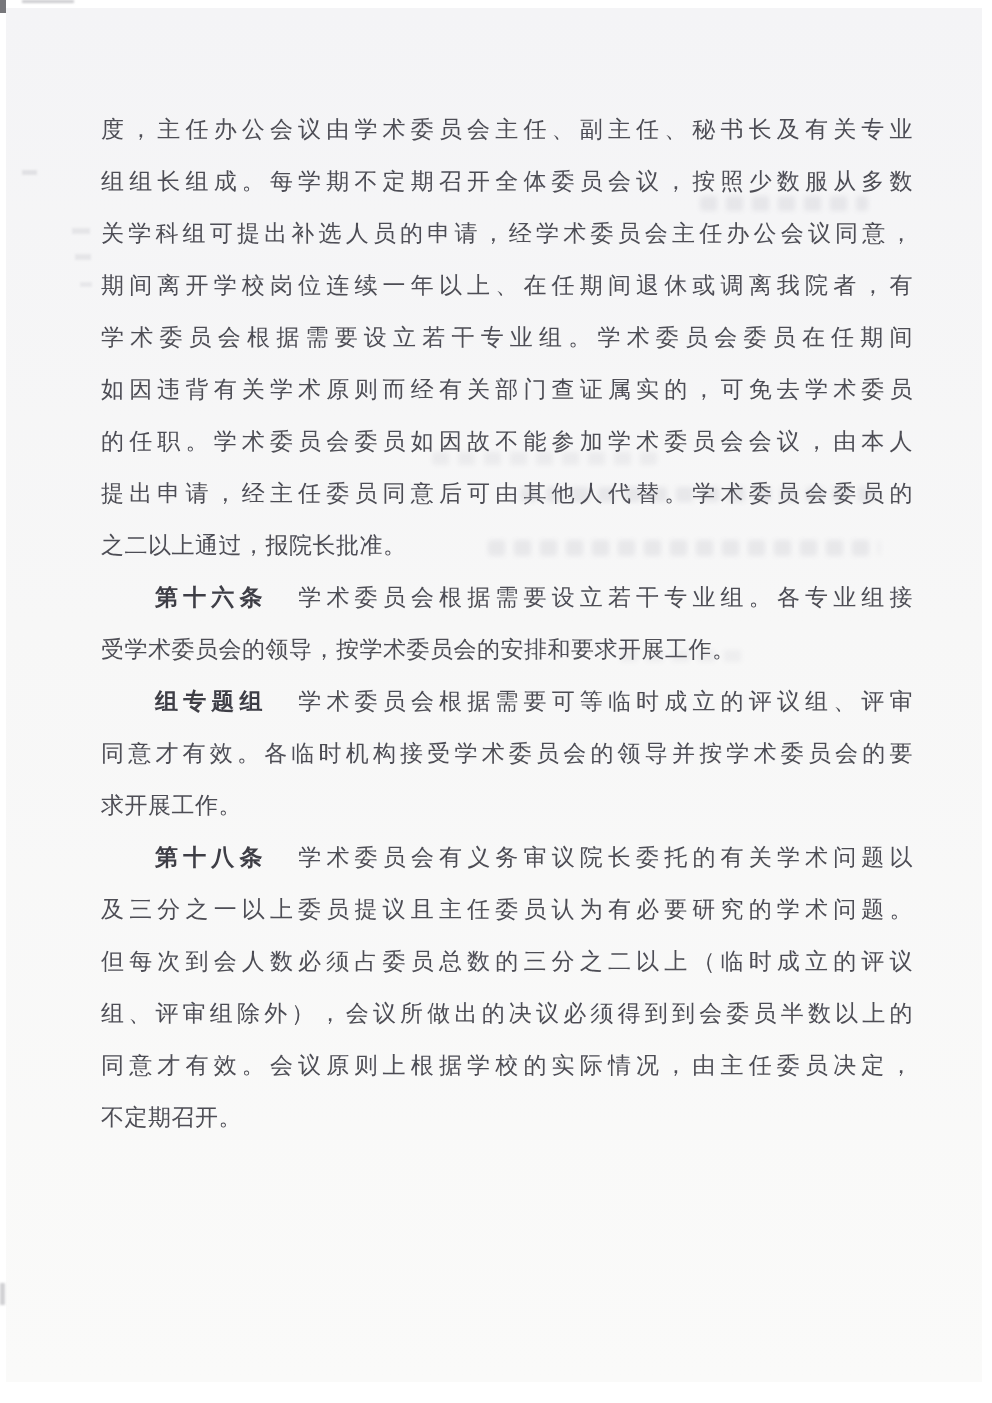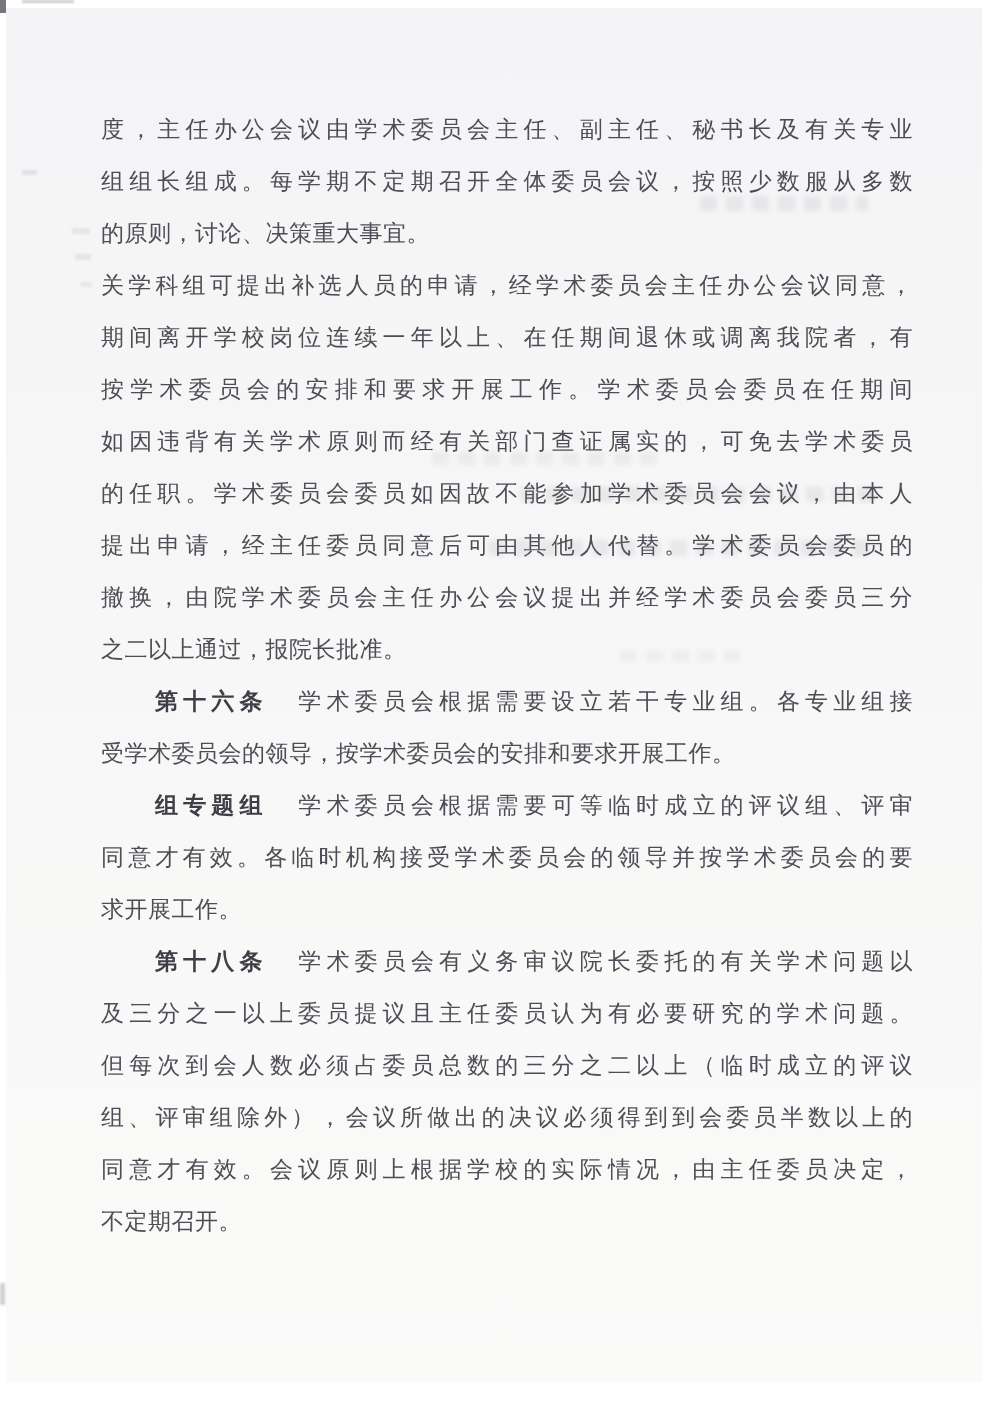--- a/index.html
+++ b/index.html
@@ -65,29 +65,27 @@
   .bleed-5{ left:620px; top:650px; width:125px; height:12px; opacity:.14; }
 </style>
 </head>
 <body>
 
 <div class="paper">
 
   <div class="textblock">
     <div class="line justify"><span>度，主任办公会议由学术委员会主任、副主任、秘书长及有关专业</span></div>
     <div class="line justify"><span>组组长组成。每学期不定期召开全体委员会议，按照少数服从多数</span></div>
-    <div class="line"><span>的原则，讨论、决策重大事宜。</span></div>
 
     <div class="line justify"><span>关学科组可提出补选人员的申请，经学术委员会主任办公会议同意，</span></div>
     <div class="line justify"><span>期间离开学校岗位连续一年以上、在任期间退休或调离我院者，有</span></div>
-    <div class="line justify"><span>按学术委员会的安排和要求开展工作。学术委员会委员在任期间</span></div>
+    <div class="line justify"><span>学术委员会根据需要设立若干专业组。学术委员会委员在任期间</span></div>
     <div class="line justify"><span>如因违背有关学术原则而经有关部门查证属实的，可免去学术委员</span></div>
     <div class="line justify"><span>的任职。学术委员会委员如因故不能参加学术委员会会议，由本人</span></div>
     <div class="line justify"><span>提出申请，经主任委员同意后可由其他人代替。学术委员会委员的</span></div>
-    <div class="line justify"><span>撤换，由院学术委员会主任办公会议提出并经学术委员会委员三分</span></div>
     <div class="line"><span>之二以上通过，报院长批准。</span></div>
 
     <div class="line indent justify"><span class="article-no">第十六条</span><span class="gap"></span><span>学术委员会根据需要设立若干专业组。各专业组接</span></div>
     <div class="line"><span>受学术委员会的领导，按学术委员会的安排和要求开展工作。</span></div>
 
     <div class="line indent justify"><span class="article-no">组专题组</span><span class="gap"></span><span>学术委员会根据需要可等临时成立的评议组、评审</span></div>
     <div class="line justify"><span>同意才有效。各临时机构接受学术委员会的领导并按学术委员会的要</span></div>
     <div class="line"><span>求开展工作。</span></div>
 
     <div class="line indent justify"><span class="article-no">第十八条</span><span class="gap"></span><span>学术委员会有义务审议院长委托的有关学术问题以</span></div>

